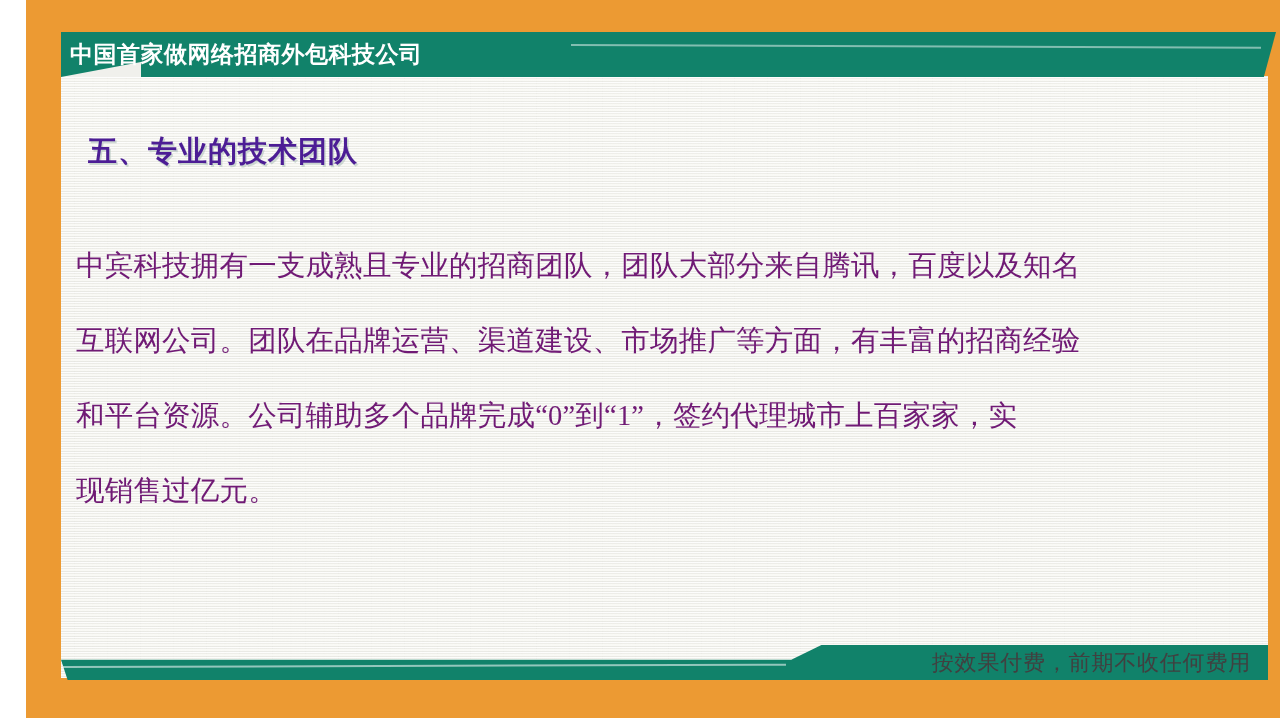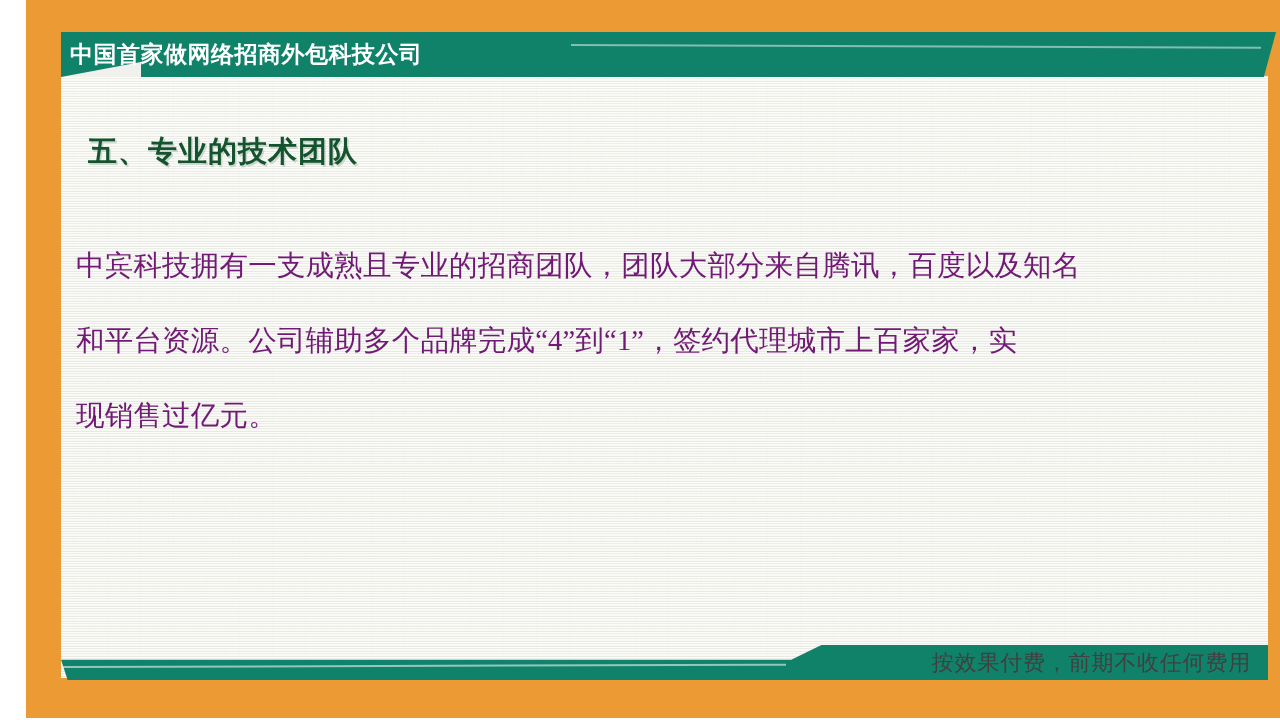--- a/index.html
+++ b/index.html
@@ -97,21 +97,21 @@
     letter-spacing: 0.5px;
     white-space: nowrap;
     font-family: "Liberation Sans", "DejaVu Sans", sans-serif;
   }
 
   
   .section-heading {
     position: absolute;
     left: 62px;
     top: 132px;
-    color: #14532d;
+    color: #4c1d95;
     font-size: 29px;
     font-weight: bold;
     letter-spacing: 1px;
     white-space: nowrap;
     text-shadow: 1.5px 1.5px 0 rgba(170,190,182,0.55);
     font-family: Liberation Sans, sans-serif;
   }
 
   
   .body-text {
@@ -177,21 +177,22 @@
 
   <div class="header-band"></div>
   <div class="header-band-notch"></div>
   <div class="header-hairline"></div>
   <div class="header-title">中国首家做网络招商外包科技公司</div>
 
   <div class="section-heading">五、专业的技术团队</div>
 
   <div class="body-text">
     <span class="line">中宾科技拥有一支成熟且专业的招商团队，团队大部分来自腾讯，百度以及知名</span>
-    <span class="line">和平台资源。公司辅助多个品牌完成“4”到“1”，签约代理城市上百家家，实</span>
+    <span class="line">互联网公司。团队在品牌运营、渠道建设、市场推广等方面，有丰富的招商经验</span>
+    <span class="line">和平台资源。公司辅助多个品牌完成“0”到“1”，签约代理城市上百家家，实</span>
     <span class="line">现销售过亿元。</span>
   </div>
 
   <div class="footer-band"></div>
   <div class="footer-hairline"></div>
   <div class="footer-text">按效果付费，前期不收任何费用</div>
 
 </div>
 
 </body></html>

